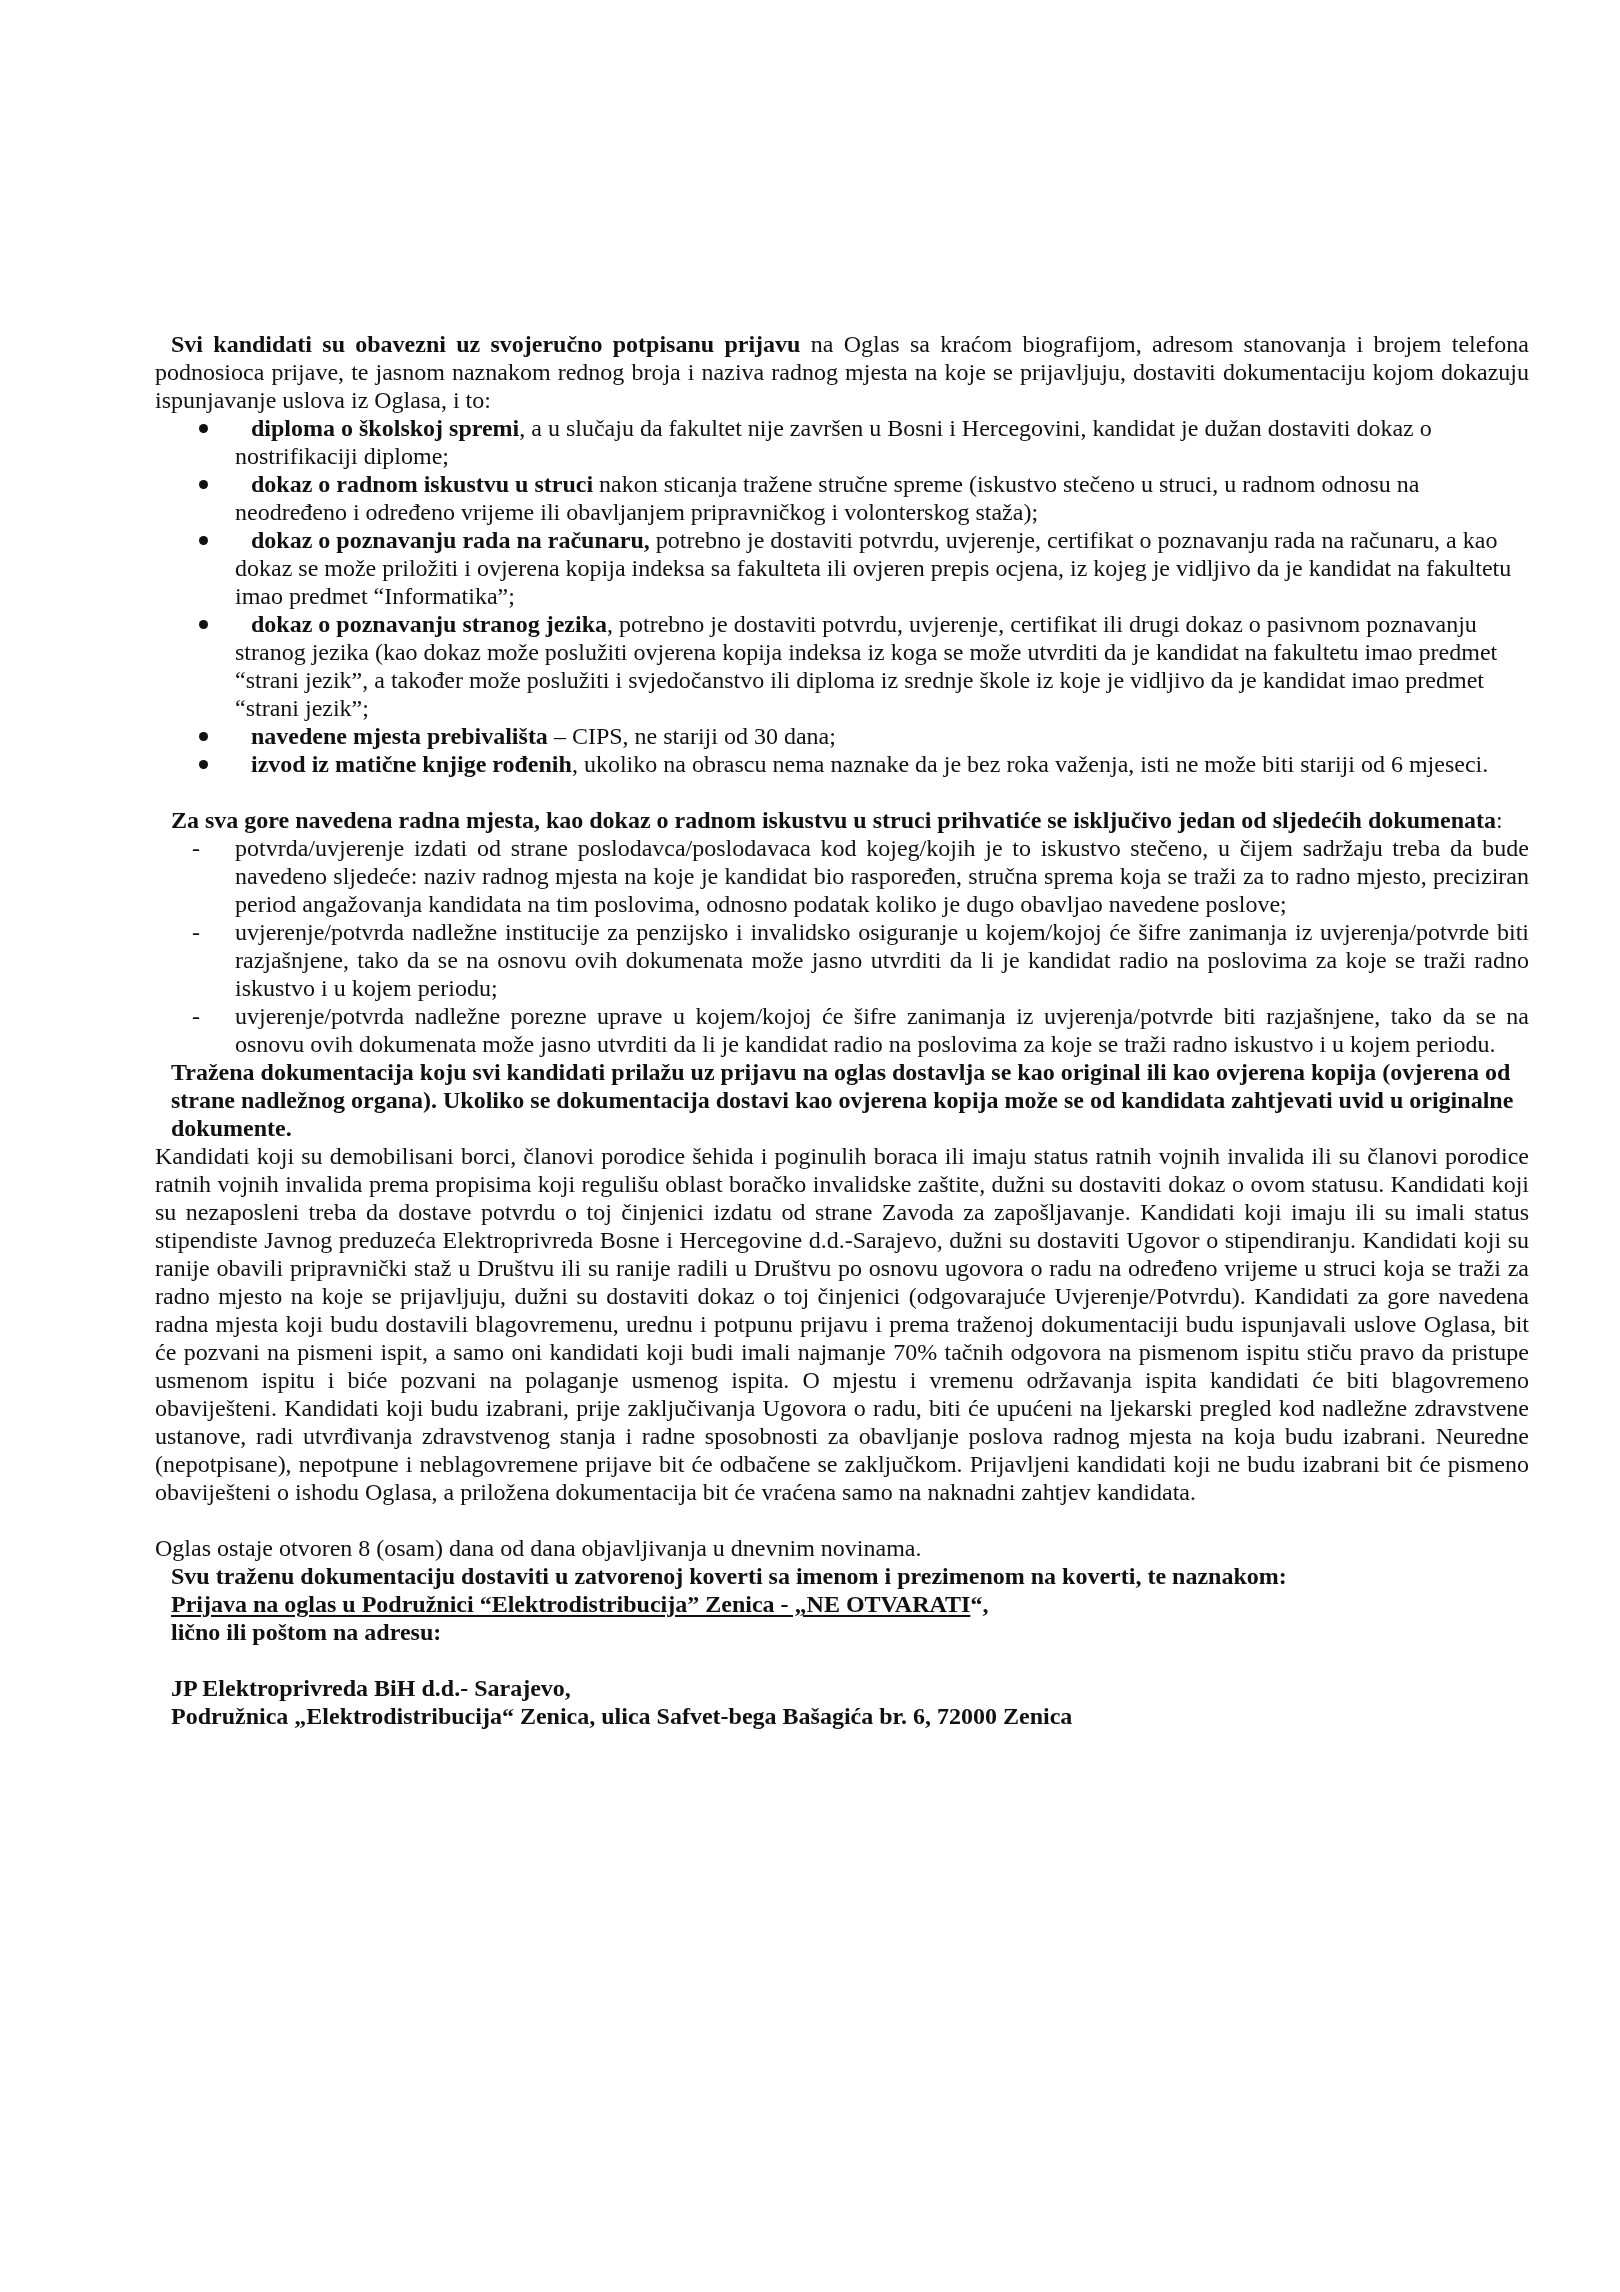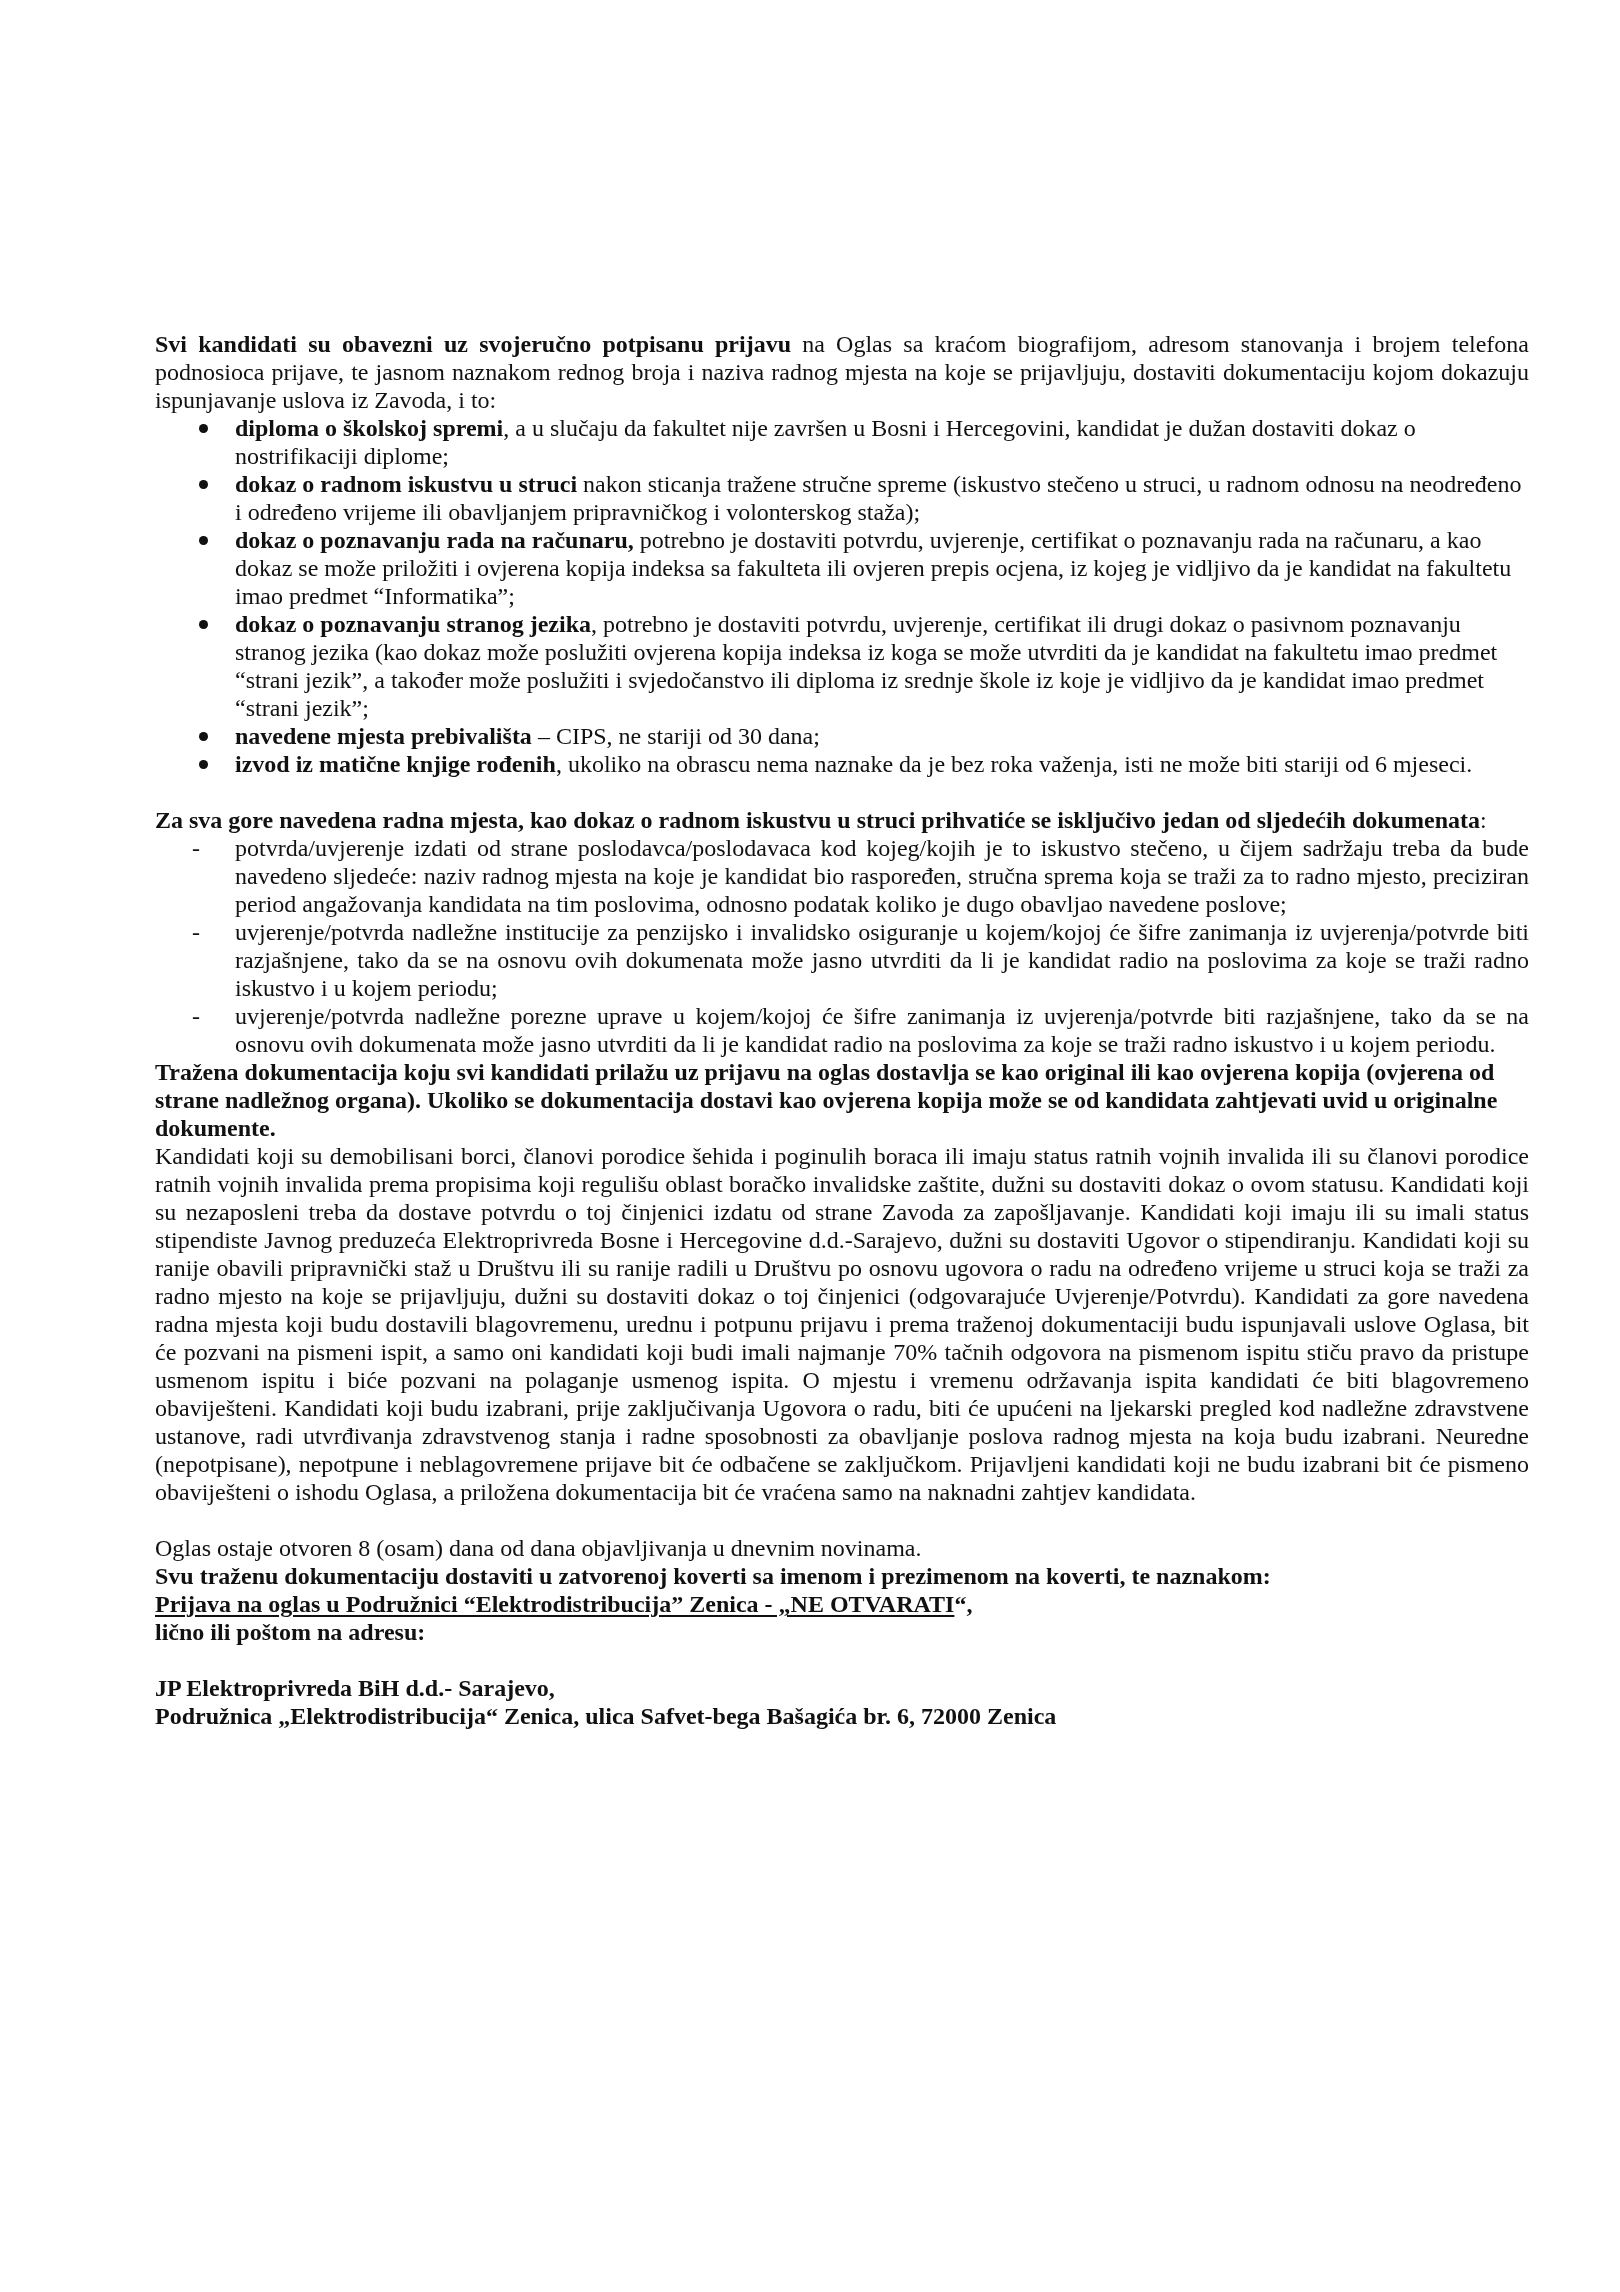--- a/index.html
+++ b/index.html
@@ -7,42 +7,42 @@
     width: 1620px; height: 2293px; position: relative; overflow: hidden;
     font-family: "Liberation Serif", "DejaVu Serif", serif;
     color: #111111;
   }
   .page {
     position: absolute; left: 155px; top: 330px; width: 1374px;
     font-size: 24px; line-height: 28px;
   }
   p { margin: 0; }
   .just { text-align: justify; }
-  b, .b { font-weight: bold; }
+  b, .b { font-weight: bold; margin-left: 16px; }
   ul.bullets { list-style: none; margin: 0; padding: 0; }
   ul.bullets li { position: relative; padding-left: 80px; text-indent: -39px; }
   ul.bullets li .dot {
     display: inline-block; width: 39px; text-indent: 0;
   }
   ul.bullets li .dot::before {
     content: ""; display: inline-block; width: 8.8px; height: 8.8px; border-radius: 50%;
     background: #111; vertical-align: middle; margin-left: 2.9px; position: relative; top: -2px;
   }
   ul.dashes { list-style: none; margin: 0; padding: 0; }
   ul.dashes li { position: relative; padding-left: 80px; text-align: justify; }
   ul.dashes li .dash { position: absolute; left: 37px; top: 0; }
   .gap { height: 28px; }
   u { text-decoration: underline; text-decoration-thickness: 2px; text-underline-offset: 2.9px; }
 </style>
 </head>
 <body>
 
 <div class="page">
 
-  <p class="just"><b>Svi kandidati su obavezni uz svojeručno potpisanu prijavu</b><span> na Oglas sa kraćom biografijom, adresom stanovanja i brojem telefona podnosioca prijave, te jasnom naznakom rednog broja i naziva radnog  mjesta na koje se prijavljuju, dostaviti dokumentaciju kojom dokazuju ispunjavanje uslova iz Zavoda,  i to:</span></p>
+  <p class="just"><b>Svi kandidati su obavezni uz svojeručno potpisanu prijavu</b><span> na Oglas sa kraćom biografijom, adresom stanovanja i brojem telefona podnosioca prijave, te jasnom naznakom rednog broja i naziva radnog  mjesta na koje se prijavljuju, dostaviti dokumentaciju kojom dokazuju ispunjavanje uslova iz Oglasa,  i to:</span></p>
 
   <ul class="bullets">
     <li><span class="dot"></span><b>diploma o školskoj spremi</b><span>, a u slučaju da fakultet nije završen u Bosni i Hercegovini, kandidat je dužan dostaviti dokaz o nostrifikaciji diplome;</span></li>
     <li><span class="dot"></span><b>dokaz o radnom iskustvu u struci</b><span> nakon sticanja tražene stručne spreme (iskustvo stečeno u struci, u radnom odnosu na neodređeno i određeno vrijeme ili obavljanjem pripravničkog i volonterskog staža);</span></li>
     <li><span class="dot"></span><b>dokaz o poznavanju rada na računaru,</b><span> potrebno je dostaviti potvrdu, uvjerenje, certifikat o poznavanju rada na računaru, a kao dokaz  se može priložiti  i ovjerena kopija indeksa sa fakulteta ili ovjeren prepis ocjena, iz kojeg je vidljivo da je kandidat na fakultetu imao predmet “Informatika”;</span></li>
     <li><span class="dot"></span><b>dokaz o poznavanju stranog jezika</b><span>, potrebno je dostaviti potvrdu, uvjerenje, certifikat ili drugi dokaz o pasivnom poznavanju stranog jezika (kao dokaz može poslužiti ovjerena kopija indeksa iz koga se može utvrditi da je kandidat na fakultetu imao predmet “strani jezik”, a također može poslužiti i svjedočanstvo ili diploma iz srednje škole iz koje je vidljivo da je kandidat imao predmet “strani jezik”;</span></li>
     <li><span class="dot"></span><b>navedene mjesta prebivališta</b><span> – CIPS, ne stariji od 30 dana;</span></li>
     <li><span class="dot"></span><b>izvod iz matične knjige rođenih</b><span>, ukoliko na obrascu nema naznake da je bez roka važenja, isti ne može biti stariji od 6 mjeseci.</span></li>
   </ul>
 

